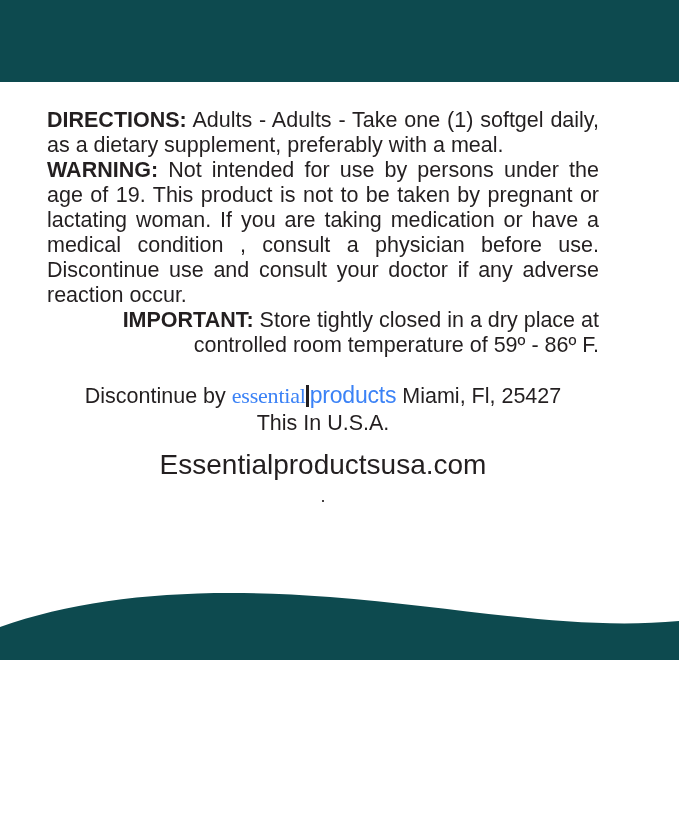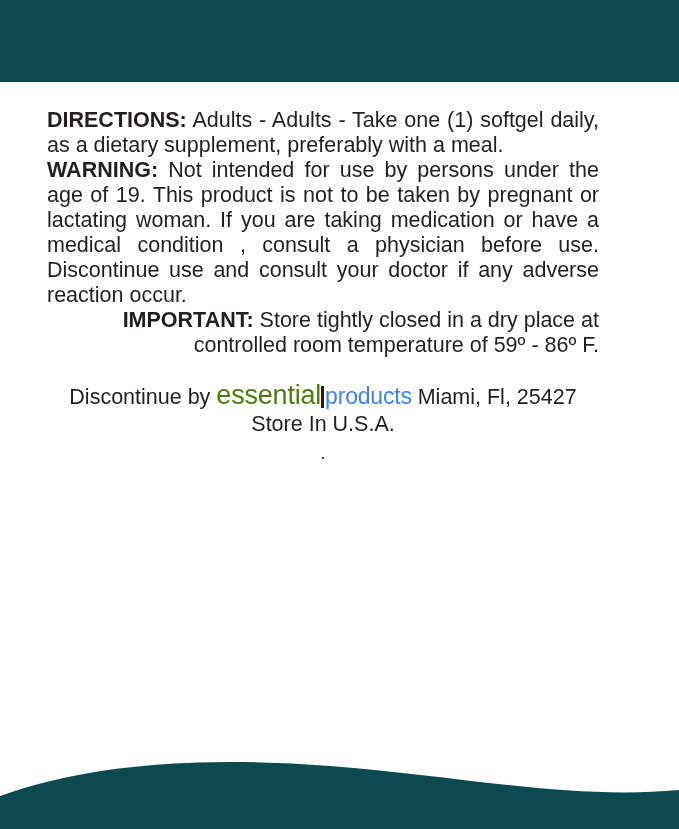--- a/index.html
+++ b/index.html
@@ -9,21 +9,21 @@
   body {
     width: 679px;
     height: 829px;
     background: #ffffff;
     font-family: "Liberation Sans", sans-serif;
     overflow: hidden;
   }
   .label-panel {
     position: relative;
     width: 679px;
-    height: 829px;
+    height: 660px;
     background: #ffffff;
     overflow: hidden;
   }
   .top-band {
     position: absolute;
     top: 0;
     left: 0;
     width: 679px;
     height: 82px;
     background: #0d4a4f;
@@ -61,23 +61,24 @@
     font-size: 21.5px;
     line-height: 27px;
     color: #231f20;
     white-space: nowrap;
   }
   .brand {
     display: inline-block;
     white-space: nowrap;
   }
   .brand .brand-essential {
-    font-size: 27px;
-    color: #4d7c0f;
+    font-size: 22px;
+    color: #3b82f6;
     letter-spacing: -0.2px;
+    font-family: Liberation Serif, serif;
   }
   .brand .brand-bar {
     display: inline-block;
     width: 3px;
     height: 22px;
     background: #231f20;
     vertical-align: -4px;
     margin: 0 1px 0 0;
   }
   .brand .brand-products {
@@ -123,22 +124,23 @@
 
     <p class="para"><span class="lead">DIRECTIONS:</span><span> Adults - Adults - Take one (1) softgel daily, as a dietary supplement, preferably with a meal.</span></p>
 
 
     <p class="para"><span class="lead">WARNING:</span><span> Not intended for use by persons under the age of 19. This product is not to be taken by pregnant or lactating woman. If you are taking medication or have a medical condition , consult a physician before use. Discontinue use and consult your doctor if any adverse reaction occur.</span></p>
 
     <p class="para ragged"><span class="lead">IMPORTANT:</span><span> Store tightly closed in a dry place at controlled room temperature of 59º - 86º F.</span></p>
 
     <div class="distributed"><span>Discontinue by </span><span class="brand"><span class="brand-essential">essential</span><span class="brand-bar"></span><span class="brand-products">products</span></span><span> Miami, Fl, 25427</span></div>
 
-    <div class="made-in">Store In U.S.A.</div>
+    <div class="made-in">This In U.S.A.</div>
 
+    <div class="website">Essentialproductsusa.com</div>
 
     <div class="dot-mark">.</div>
 
   </div>
 
   <svg class="bottom-wave" viewBox="0 0 679 125" preserveAspectRatio="none">
     <path d="M0,92 C90,60 200,52 330,62 C460,72 570,96 679,86 L679,125 L0,125 Z" fill="#0d4a4f"></path>
   </svg>
 
 </div>

